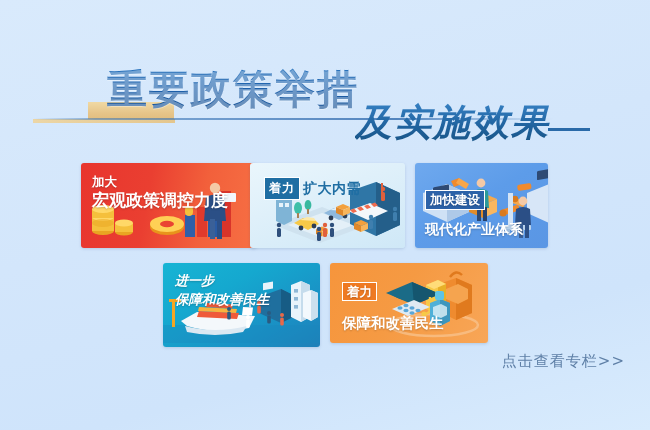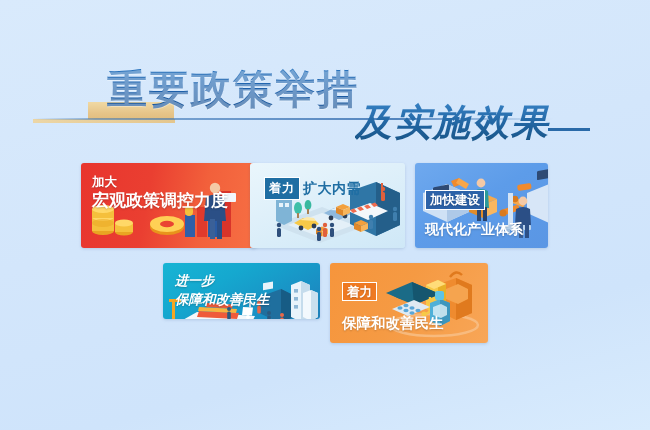--- a/index.html
+++ b/index.html
@@ -153,21 +153,21 @@
     background: #2c62a8;
     color: #fff;
     padding: 1px 4px;
     font-size: 12.5px;
     border: 1.2px solid #ffffff;
   }
   #card-industry .l2 { font-size: 14px; margin-top: 11px; color: #ffffff; }
 
   
   #card-reform {
-    left: 163px; top: 263px; width: 157px; height: 56px;
+    left: 163px; top: 263px; width: 157px; height: 84px;
     background: linear-gradient(150deg, #17b4d4 0%, #15a8cf 35%, #1a8fc4 75%, #1f7fb8 100%);
   }
   #card-reform .card-label { left: 12px; top: 10px; font-style: italic; }
   #card-reform .l1 { font-size: 13px; }
   #card-reform .l2 { font-size: 13.5px; margin-top: 2px; }
 
   
   #card-livelihood {
     left: 330px; top: 263px; width: 158px; height: 80px;
     background: linear-gradient(120deg, #f6953c 0%, #f59a43 45%, #f8a657 100%);
@@ -482,14 +482,15 @@
       <path d="M110 36 l10 4 v18 l-10 5 z" fill="#3d96bd"></path>
       <rect x="105" y="28" width="9" height="9" rx="2" fill="#5ec3e6"></rect>
       <path d="M103 44 l8 -3 l6 3 v8 l-6 3 l-8 -3 z" fill="#e9f6fb" opacity=".75"></path>
     </svg>
     <div class="card-label">
       <span class="l1">着力</span>
       <span class="l2">保障和改善民生</span>
     </div>
   </div>
 
+  <div id="cta">点击查看专栏&gt;&gt;</div>
 
 </div>
 
 </body></html>

